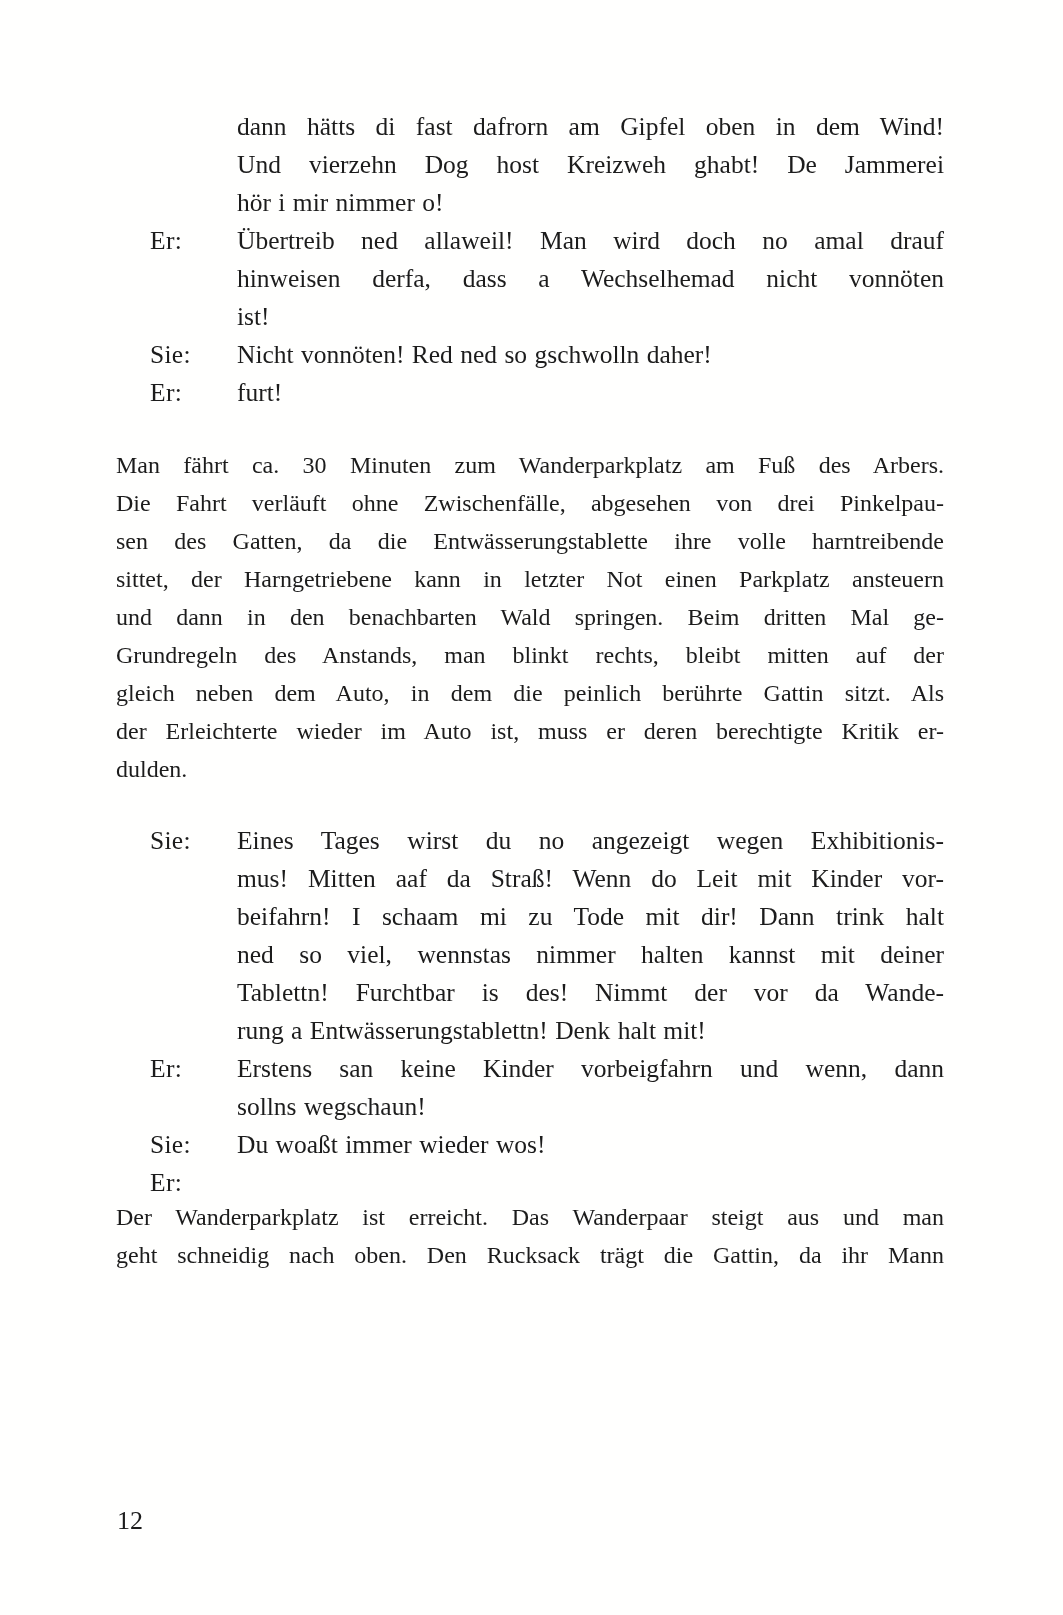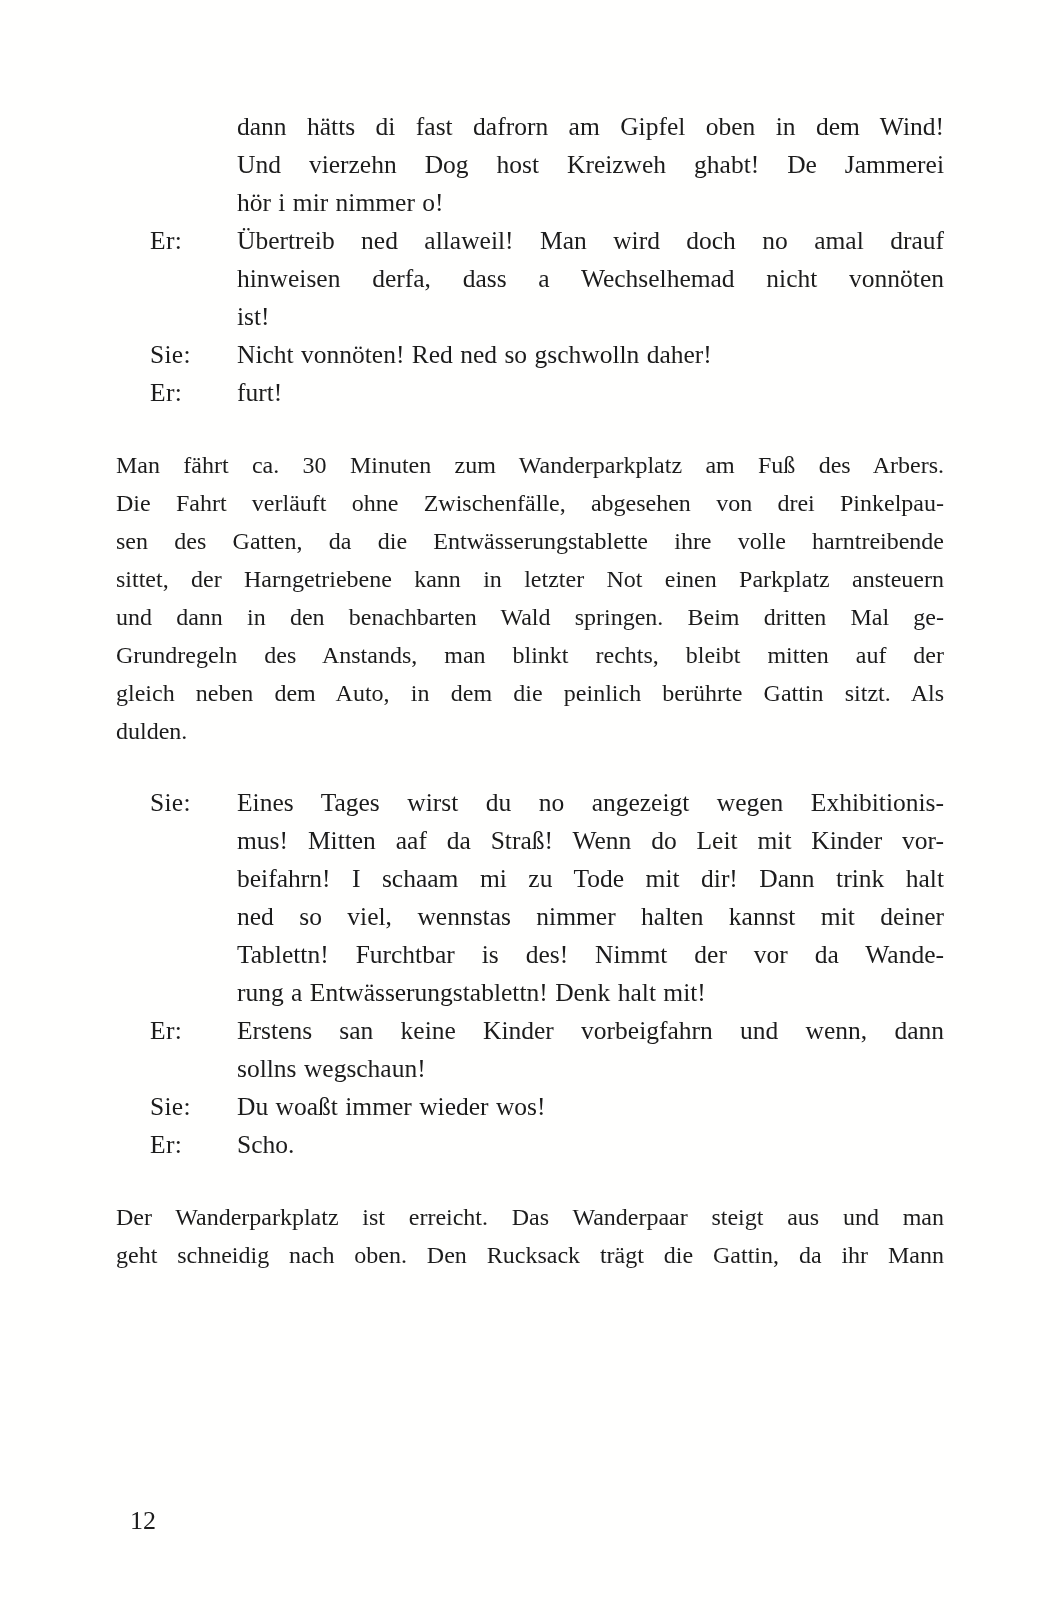--- a/index.html
+++ b/index.html
@@ -40,21 +40,21 @@
     white-space: nowrap;
     overflow: hidden;
     word-spacing: 1px;
   }
   .narration .line {
     font-size: 24px;
   }
   .line.last { text-align-last: left; }
   .page-number {
     position: absolute;
-    left: 130px;
+    left: 117px;
     top: 1506px;
     font-size: 26px;
     line-height: 30px;
   }
 </style>
 </head>
 <body>
 
 <div class="page">
   <main class="text-block" id="text-block">
@@ -79,20 +79,21 @@
         <div class="line last">furt!</div>
       </section>
       <section class="block narration gap">
         <div class="line">Man fährt ca. 30 Minuten zum Wanderparkplatz am Fuß des Arbers.</div>
         <div class="line">Die Fahrt verläuft ohne Zwischenfälle, abgesehen von drei Pinkelpau-</div>
         <div class="line">sen des Gatten, da die Entwässerungstablette ihre volle harntreibende</div>
         <div class="line">sittet, der Harngetriebene kann in letzter Not einen Parkplatz ansteuern</div>
         <div class="line">und dann in den benachbarten Wald springen. Beim dritten Mal ge-</div>
         <div class="line">Grundregeln des Anstands, man blinkt rechts, bleibt mitten auf der</div>
         <div class="line">gleich neben dem Auto, in dem die peinlich berührte Gattin sitzt. Als</div>
+        <div class="line">der Erleichterte wieder im Auto ist, muss er deren berechtigte Kritik er-</div>
         <div class="line last">dulden.</div>
       </section>
       <section class="block dialogue gap">
         <span class="speaker">Sie:</span>
         <div class="line">Eines Tages wirst du no angezeigt wegen Exhibitionis-</div>
         <div class="line">mus! Mitten aaf da Straß! Wenn do Leit mit Kinder vor-</div>
         <div class="line">beifahrn! I schaam mi zu Tode mit dir! Dann trink halt</div>
         <div class="line">ned so viel, wennstas nimmer halten kannst mit deiner</div>
         <div class="line">Tablettn! Furchtbar is des! Nimmt der vor da Wande-</div>
         <div class="line last">rung a Entwässerungstablettn! Denk halt mit!</div>
@@ -101,21 +102,20 @@
         <span class="speaker">Er:</span>
         <div class="line">Erstens san keine Kinder vorbeigfahrn und wenn, dann</div>
         <div class="line last">sollns wegschaun!</div>
       </section>
       <section class="block dialogue">
         <span class="speaker">Sie:</span>
         <div class="line last">Du woaßt immer wieder wos!</div>
       </section>
       <section class="block dialogue">
         <span class="speaker">Er:</span>
-        <div class="line last">Scho.</div>
       </section>
       <section class="block narration gap">
         <div class="line">Der Wanderparkplatz ist erreicht. Das Wanderpaar steigt aus und man</div>
         <div class="line">geht schneidig nach oben. Den Rucksack trägt die Gattin, da ihr Mann</div>
       </section>
     </main>
   <div class="page-number">12</div>
 </div>
 
 </body></html>

